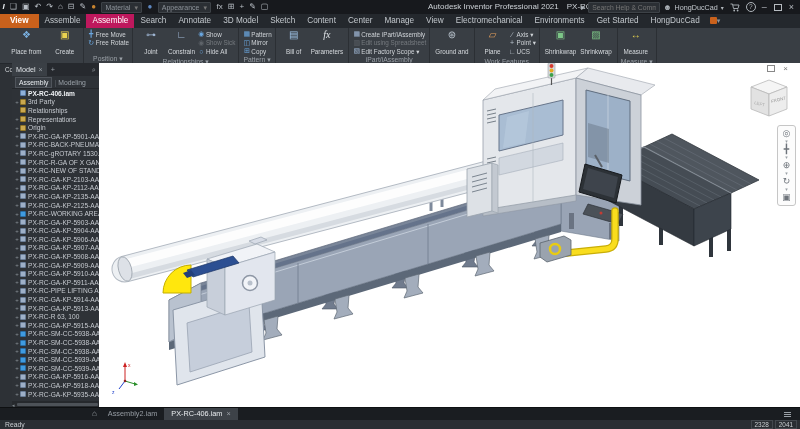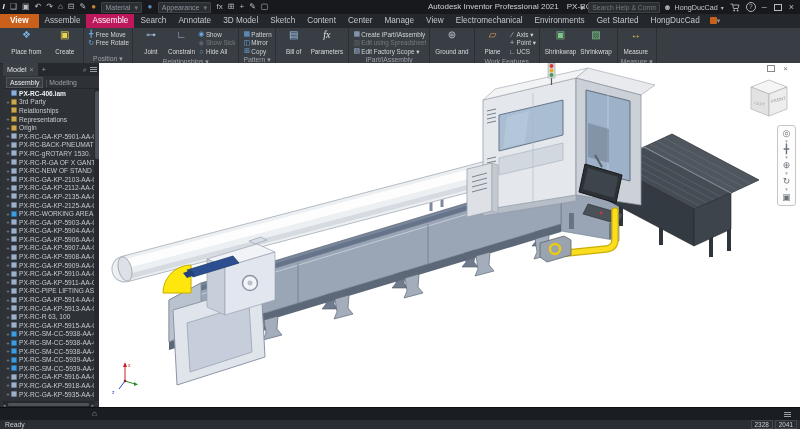--- a/index.html
+++ b/index.html
@@ -50,21 +50,21 @@
   .ic-place-content{color:#7ab0e0}.ic-create-component{color:#ead34f}
   .ic-free-move,.ic-free-rotate,.ic-show,.ic-hide-all,.ic-pattern,.ic-mirror,.ic-copy{color:#6aa7e0}
   .ic-joint,.ic-constrain,.ic-create-ipart,.ic-factory-scope{color:#9fb6d4}
   .ic-bom{color:#9fc4e8}
   .ic-parameters{font-style:italic;font-family:"Liberation Serif",serif;color:#dfe3e7}
   .ic-plane{color:#e8a05c}.ic-axis,.ic-point,.ic-ucs,.ic-ground-root{color:#b8c2cc}
   .ic-shrinkwrap,.ic-shrinkwrap-substitute{color:#7dc687}
   .ic-measure{color:#e8d44d}
   .ic-show-sick,.ic-edit-spreadsheet{color:#9aa0a7}
   
-  #browser{position:absolute;left:3px;top:63px;width:98px;bottom:21px;background:#2e3237;
+  #browser{position:absolute;left:12px;top:63px;width:98px;bottom:21px;background:#2e3237;
            border-right:1px solid #ec4899;overflow:hidden}
   #bp-header{height:13px;background:#26292e;display:flex;align-items:center;font-size:7.2px}
   .bp-tab{background:#3a3f45;color:#dfe3e7;height:13px;line-height:13px;padding:0 4px;display:flex;align-items:center}
   .bp-tab .x{color:#9aa0a6;margin-left:3px;font-size:7px}
   .bp-plus{color:#9aa0a6;padding:0 4px}
   #bp-header .sp{flex:1}
   .bp-hic{color:#9aa0a6;font-size:7.5px;margin-right:3px}
   .burger{display:inline-block;width:7px;margin-right:4px}
   .burger i{display:block;height:1px;background:#9aa0a6;margin:1px 0}
   #bp-subtabs{height:12px;display:flex;align-items:center;font-size:6.8px;border-bottom:1px solid #24272b;padding-left:3px}
@@ -884,20 +884,30 @@
 
       <span class="nav-ic ic-orbit ti-orbit">↻</span>
       <span class="nav-car">▾</span>
 
       <span class="nav-ic ic-look-at ti-look-at">▣</span>
     </div>
 </div>
 
 <div id="doctabs">
   <span class="dt-home">⌂</span>
+  <div style="display:flex">
+
+      <span class="dtab">
+        <span>Assembly2.iam</span>
+      </span>
+
+      <span class="dtab active">
+        <span>PX-RC-406.iam</span><span class="tab-close show">×</span>
+      </span>
+    </div>
   <div id="dt-right">
     <span class="burger">
         <i></i>
         <i></i>
         <i></i>
       </span>
   </div>
 </div>
 
 <div id="statusbar">

